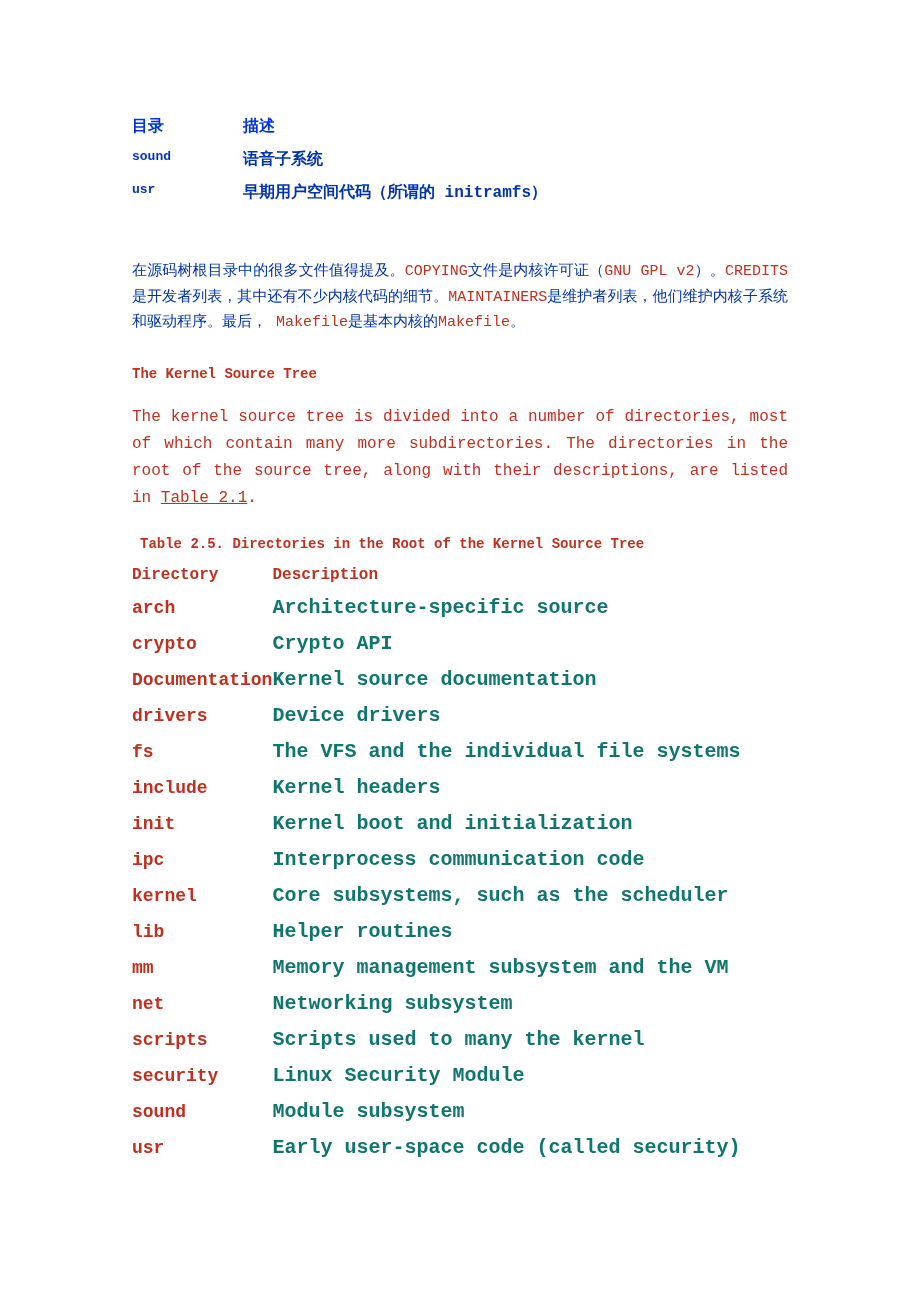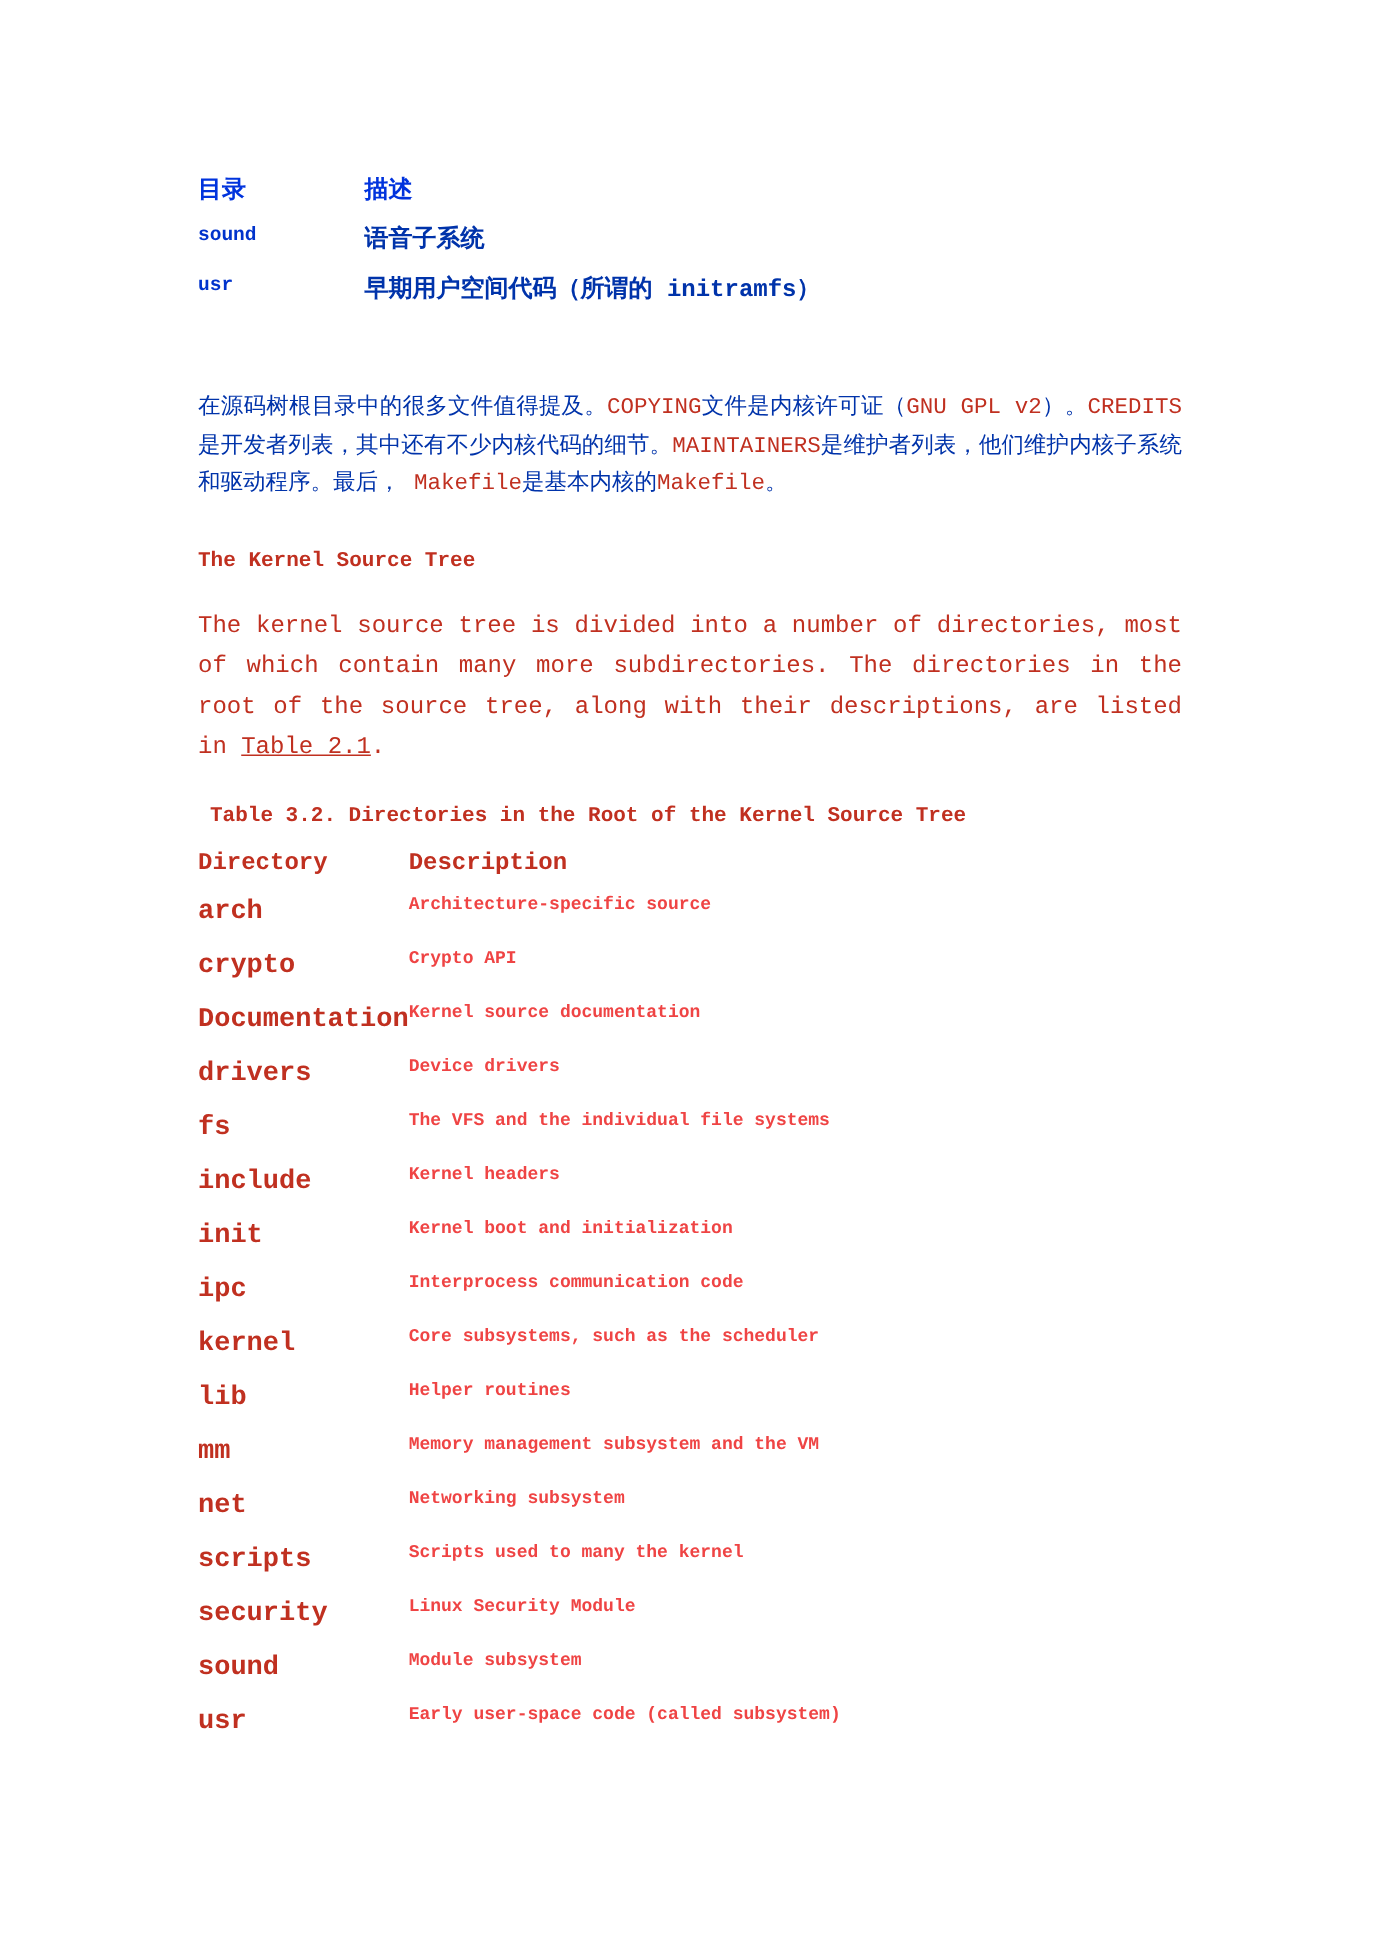--- a/index.html
+++ b/index.html
@@ -83,23 +83,23 @@
     }
     .dir-cell-red {
       color: #c03020;
       font-family: "Courier New", monospace;
       font-size: 18px;
       font-weight: bold;
       padding-top: 8px;
       padding-bottom: 8px;
     }
     .desc-cell-red {
-      color: #ef4444;
-      font-family: "Courier New", monospace;
-      font-size: 12px;
+      color: #0f766e;
+      font-family: "Courier New", monospace;
+      font-size: 20px;
     }
   </style>
 </head>
 <body>
 
 <div class="page">
 
   <table>
     <tbody>
         <tr>
@@ -120,21 +120,21 @@
   <p class="para-mixed">
     <span class="blue-text">在源码树根目录中的很多文件值得提及。</span><span class="red-text">COPYING</span><span class="blue-text">文件是内核许可证（</span><span class="red-text">GNU GPL v2</span><span class="blue-text">）。</span><span class="red-text">CREDITS</span><span class="blue-text">是开发者列表，其中还有不少内核代码的细节。</span><span class="red-text">MAINTAINERS</span><span class="blue-text">是维护者列表，他们维护内核子系统和驱动程序。最后， </span><span class="red-text">Makefile</span><span class="blue-text">是基本内核的</span><span class="red-text">Makefile</span><span class="blue-text">。</span>
   </p>
 
   <h2 class="red-heading">The Kernel Source Tree</h2>
 
   <p class="red-para">
     <span>The kernel source tree is divided into a number of directories, most of which contain many more subdirectories. The directories in the root of the source tree, along with their descriptions, are listed in </span><span class="table-link">Table 2.1</span><span>.</span>
   </p>
 
-  <div class="table-caption">Table 3.2. Directories in the Root of the Kernel Source Tree</div>
+  <div class="table-caption">Table 2.5. Directories in the Root of the Kernel Source Tree</div>
 
   <table>
     <tbody>
         <tr>
       <td class="col-dir th-red">Directory</td>
       <td class="th-red">Description</td>
     </tr>
     <tr>
           <td class="col-dir dir-cell-red">arch</td>
           <td class="desc-cell-red">Architecture-specific source</td>
@@ -190,18 +190,18 @@
     <tr>
           <td class="col-dir dir-cell-red">security</td>
           <td class="desc-cell-red">Linux Security Module</td>
         </tr>
     <tr>
           <td class="col-dir dir-cell-red">sound</td>
           <td class="desc-cell-red">Module subsystem</td>
         </tr>
     <tr>
           <td class="col-dir dir-cell-red">usr</td>
-          <td class="desc-cell-red">Early user-space code (called subsystem)</td>
+          <td class="desc-cell-red">Early user-space code (called security)</td>
         </tr>
   </tbody>
     </table>
 
 </div>
 
 </body></html>

